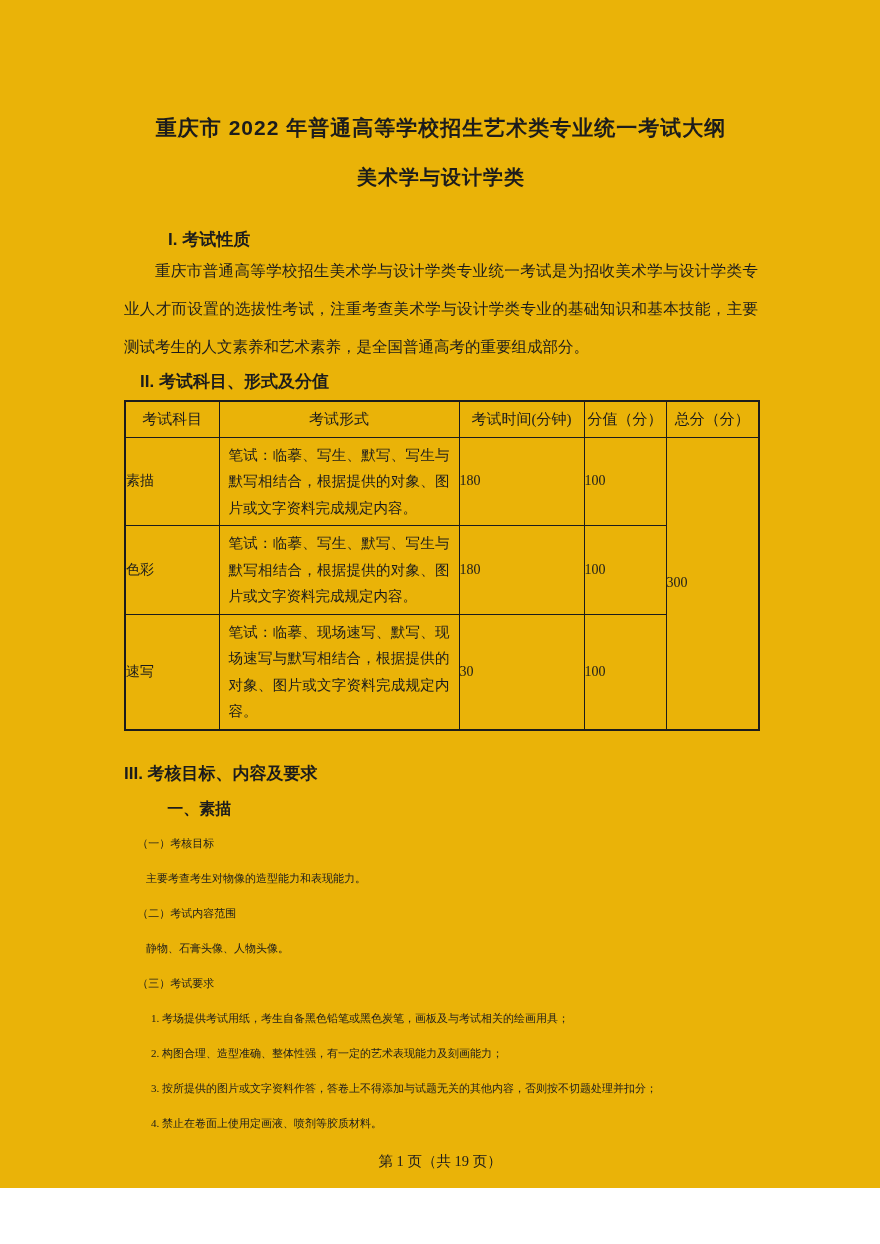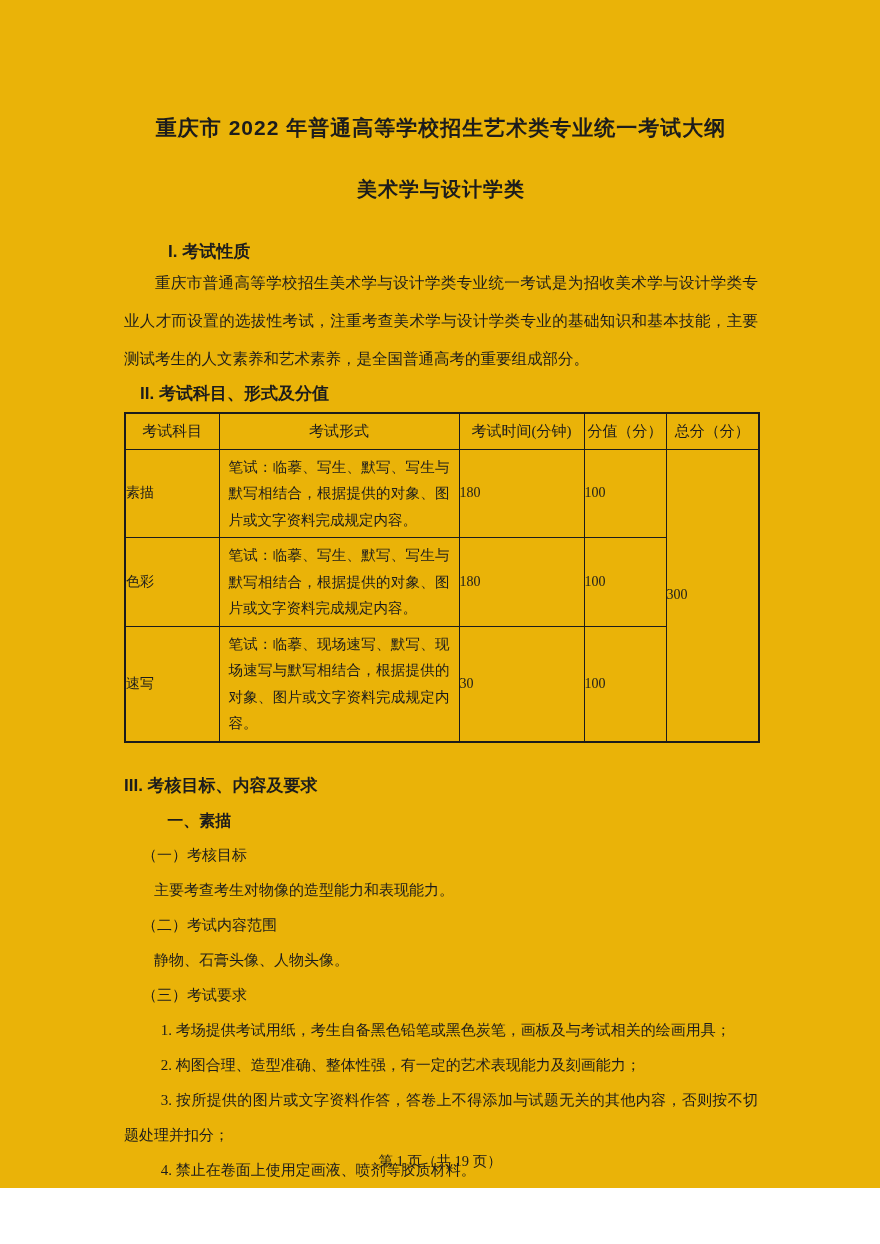--- a/index.html
+++ b/index.html
@@ -22,21 +22,21 @@
   .doc-title {
     margin-top: 114px;
     font-family: "Liberation Sans", sans-serif;
     font-weight: bold;
     font-size: 21px;
     line-height: 28px;
     text-align: center;
     letter-spacing: 1px;
   }
   .doc-subtitle {
-    margin-top: 34px;
+    margin-top: 22px;
     font-family: "Liberation Sans", sans-serif;
     font-weight: 600;
     font-size: 20px;
     line-height: 26px;
     text-align: center;
     letter-spacing: 1px;
   }
   .sec-heading {
     font-family: "Liberation Sans", sans-serif;
     font-weight: bold;
@@ -79,21 +79,21 @@
     font-size: 14.5px;
     line-height: 26.5px;
     text-align: justify;
     vertical-align: middle;
     padding: 4px 9px;
   }
   .row-a { height: 85px; }
   .row-b { height: 85px; }
   .row-c { height: 104px; }
   .line {
-    font-size: 15px;
+    font-size: 11px;
     line-height: 35px;
     text-align: justify;
   }
   .sub-bold {
     font-family: "Liberation Sans", sans-serif;
     font-weight: bold;
     font-size: 16px;
     text-indent: 2.7em;
     margin-top: 5px;
   }

